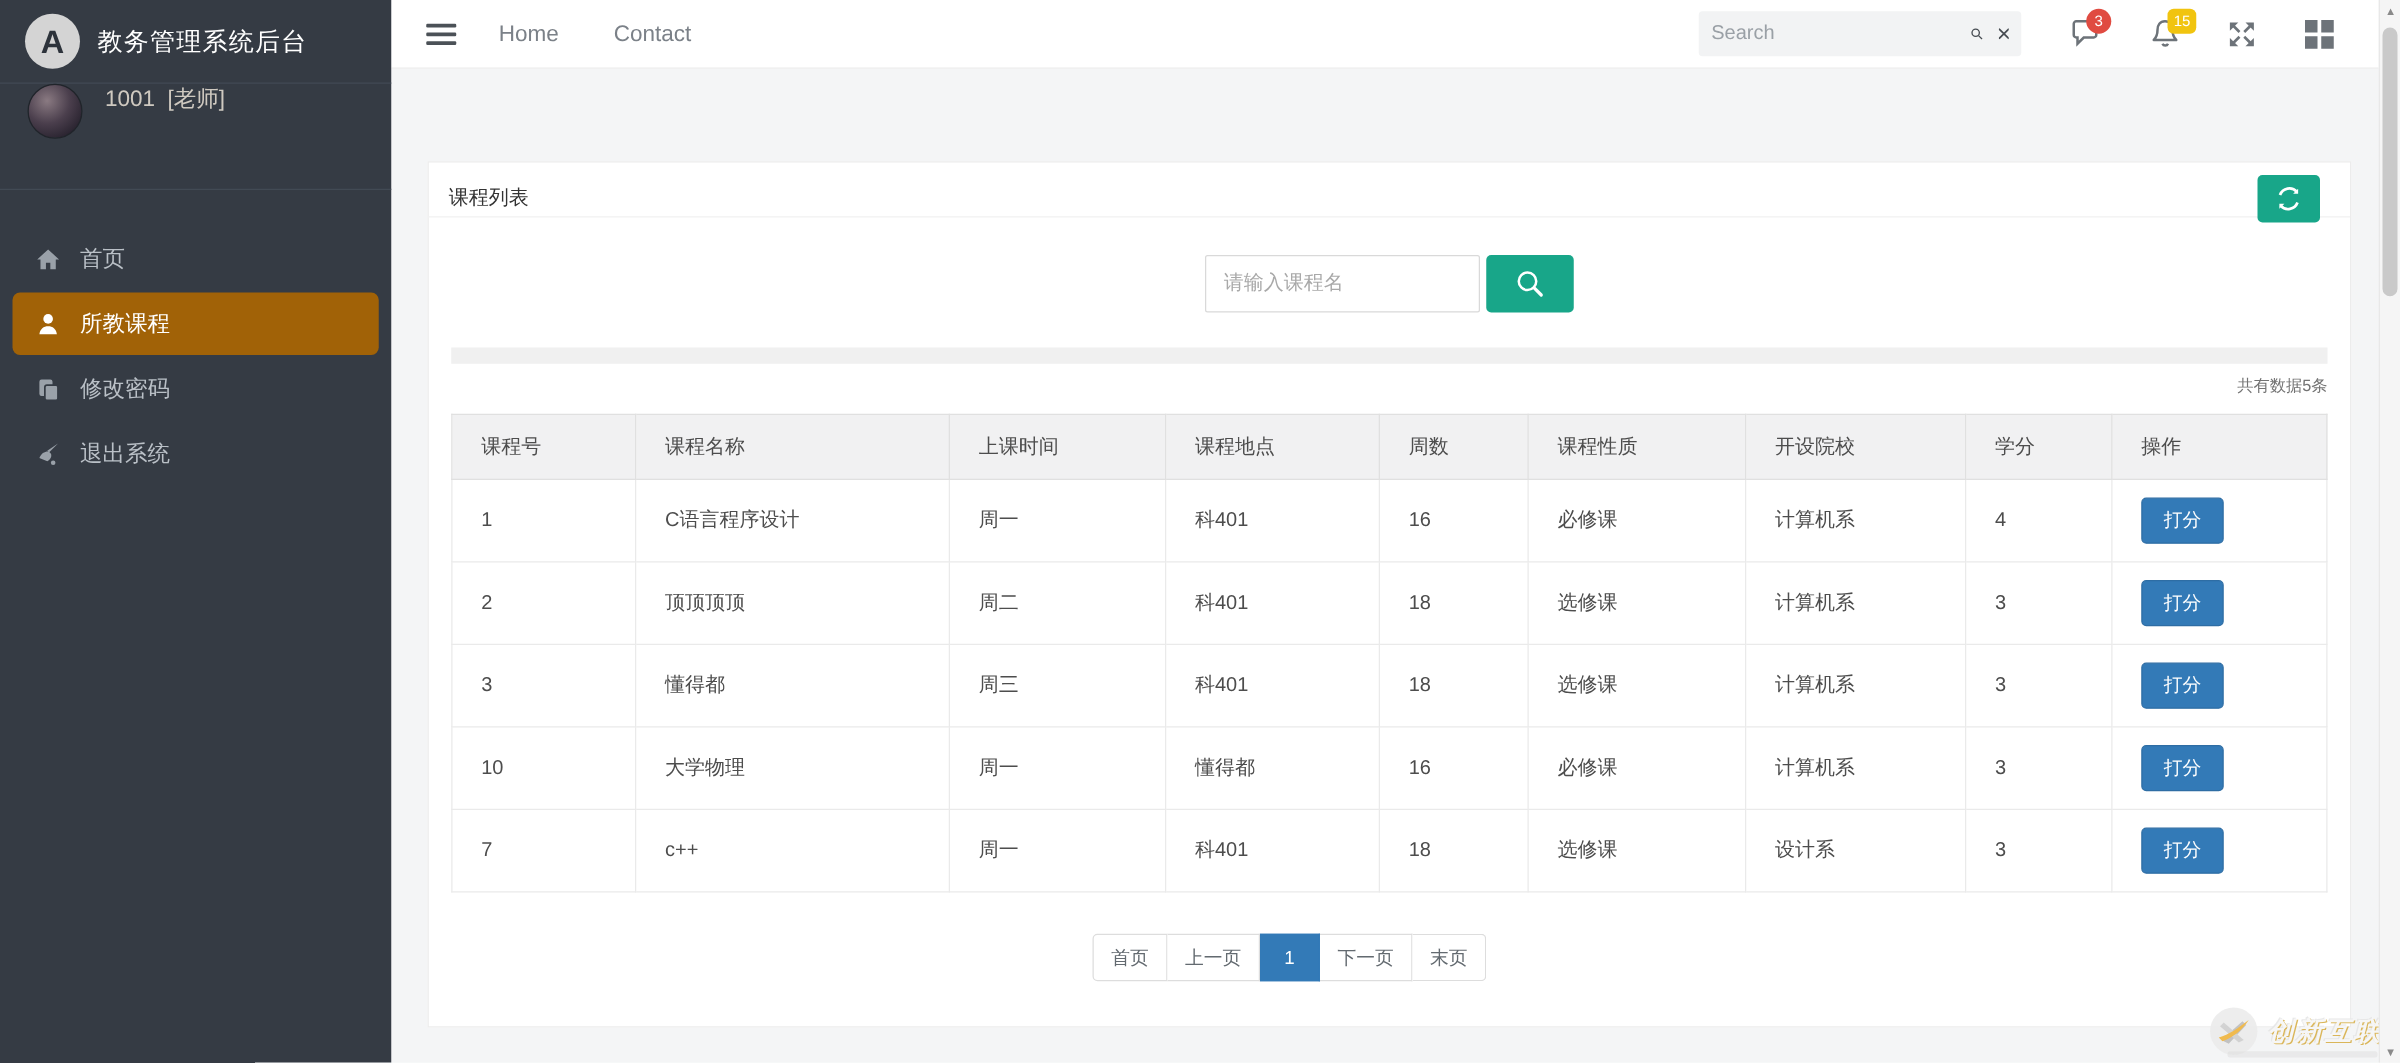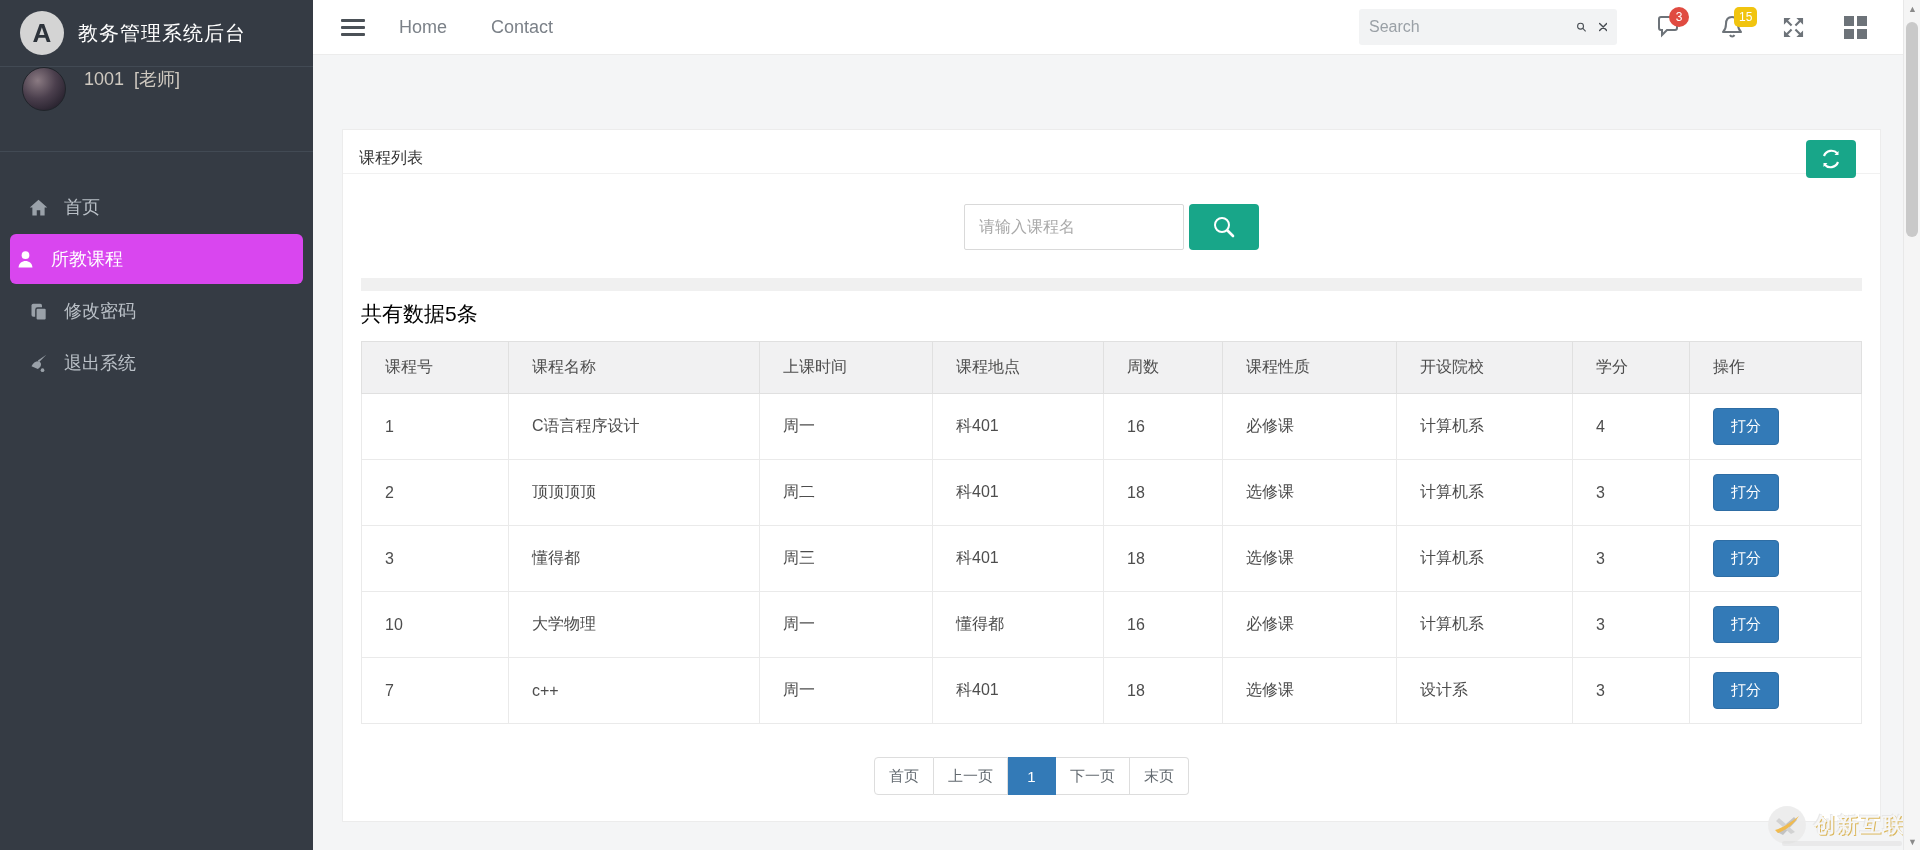--- a/index.html
+++ b/index.html
@@ -18,22 +18,22 @@
   .userbox { height:85px; display:flex; padding-left:22px;
     border-bottom:1px solid #424a54; }
   .avatar { width:44px; height:44px; border-radius:50%;
     background:radial-gradient(circle at 35% 30%, #8a7a82 0%, #4b3f4d 45%, #241f2b 85%);
     border:1px solid #20242a; }
   .username { color:#cfc9c0; font-size:18px; margin-left:18px; }
   .menu { margin-top:30px; }
   .menu-item { height:50px; display:flex; align-items:center; padding-left:28px;
     font-size:18px; color:#bac0c7; cursor:pointer; margin:2px 0; }
   .menu-item svg { width:21px; height:21px; margin-right:15px; flex:0 0 auto; }
-  .menu-item.active { background:#d946ef; color:#ffffff; border-radius:6px;
-    margin:2px 10px; padding-left:5px; }
+  .menu-item.active { background:#a16207; color:#ffffff; border-radius:6px;
+    margin:2px 10px; padding-left:18px; }
   .micon { fill:#9aa1a9; stroke:none; }
   .active .micon { fill:#ffffff; }
 
   
   .navbar { position:absolute; left:313px; top:0; right:17px; height:55px;
     background:#ffffff; border-bottom:1px solid #ececec; display:flex;
     align-items:center; z-index:4; }
   .hamburger { width:24px; margin-left:28px; cursor:pointer; }
   .hamburger div { height:3px; background:#4b5157; margin:4px 0; border-radius:1px; }
   .topnav { display:flex; margin-left:34px; gap:44px; }
@@ -72,21 +72,21 @@
   .refresh-btn { width:50px; height:38px; margin-top:14px; background:#18a689; border:none;
     border-radius:4px; cursor:pointer; display:flex; align-items:center; justify-content:center; }
   .panel-body { padding:0 18px; }
   .search-row { display:flex; justify-content:center; margin-top:30px; }
   .course-search { width:220px; height:46px; border:1px solid #d9d9d9; border-radius:2px;
     padding:0 14px; font-size:16px; color:#444; outline:none; }
   .course-search::placeholder { color:#a9a9a9; }
   .search-go { width:70px; height:46px; margin-left:5px; background:#18a689; border:none;
     border-radius:4px; cursor:pointer; display:flex; align-items:center; justify-content:center; }
   .gray-strip { height:13px; background:#f0f0f0; margin-top:28px; }
-  .total-row { text-align:left; font-size:21px; color:#000000; margin-top:9px; }
+  .total-row { text-align:right; font-size:13px; color:#737373; margin-top:9px; }
 
   table.course { width:100%; border-collapse:collapse; table-layout:fixed; margin-top:13px; }
   table.course th { background:#f1f1f2; border:1px solid #e0e0e0; font-weight:normal;
     font-size:16px; color:#4d4d4d; text-align:left; padding:15px 0 15px 23px; }
   table.course td { border:1px solid #eaeaea; font-size:16px; color:#4d4d4d;
     padding:0 0 0 23px; height:66px; background:#fff; }
   .score-btn { background:#337ab7; color:#fff; border:1px solid #2e6da4; border-radius:4px;
     font-size:15px; padding:8px 17px; cursor:pointer; }
 
   .pager-row { display:flex; justify-content:center; margin-top:33px; padding-right:160px; }
@@ -97,21 +97,21 @@
   .page-btn:first-child { border-left:1px solid #ddd; border-radius:4px 0 0 4px; }
   .page-btn:last-child { border-radius:0 4px 4px 0; }
   .page-btn.active { background:#337ab7; border-color:#337ab7; color:#fff; }
 
   
   .watermark { position:absolute; right:14px; bottom:6px; display:flex; align-items:center;
     opacity:.9; z-index:8; }
   .wm-logo { width:38px; height:38px; border-radius:50%; background:#ececec;
     display:flex; align-items:center; justify-content:center; }
   .wm-text { margin-left:8px; font-size:21px; font-weight:bold; color:#f7f7f7;
-    text-shadow:1px 1px 0 #d8b04a, -1px -1px 0 #e6e6e6; letter-spacing:2px; }
+    text-shadow:1px 1px 0 #d8b04a, -1px -1px 0 #e6e6e6; letter-spacing:2px;font-style:italic; }
   .wm-sub { position:absolute; right:4px; bottom:-2px; width:120px; height:5px;
     background:rgba(220,220,220,.55); border-radius:2px; }
 </style>
 </head>
 <body>
 
 <div class="sidebar">
   <div class="brand">
     <div class="brand-logo">A</div>
     <div class="brand-title">教务管理系统后台</div>

